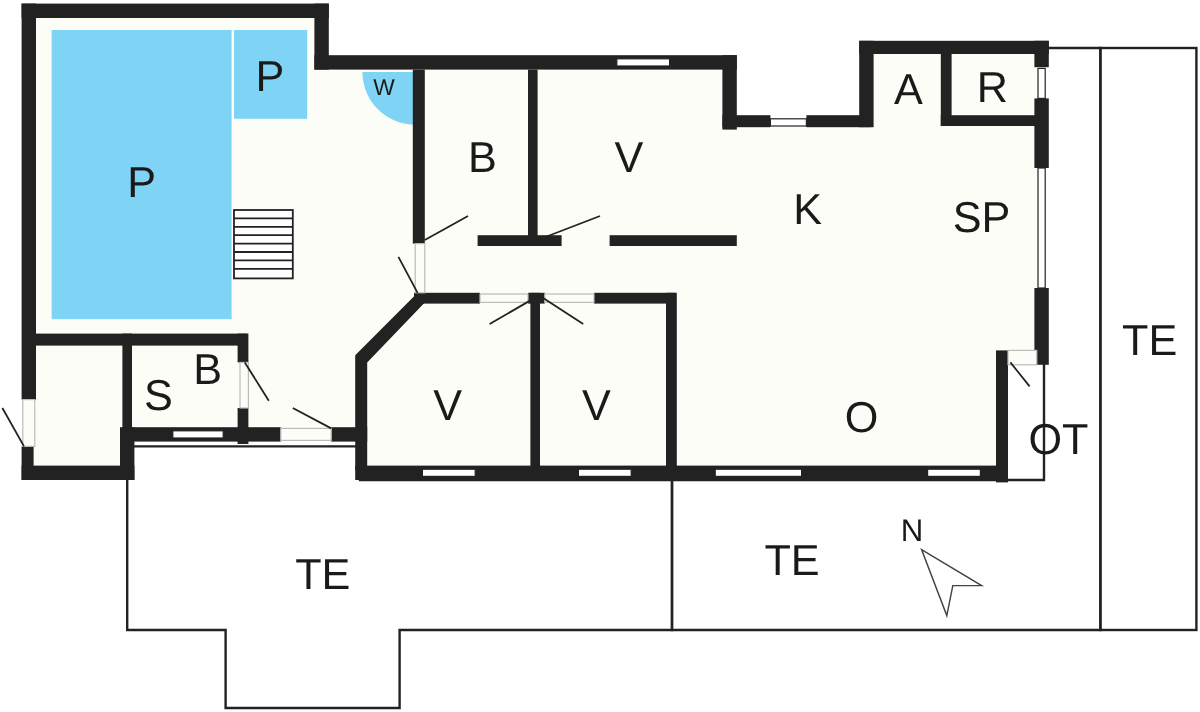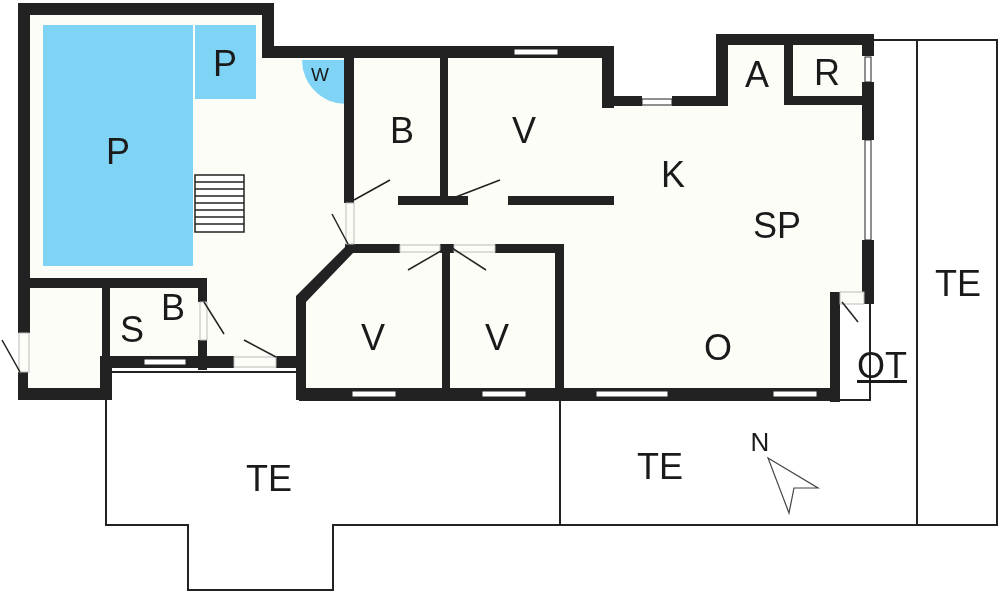--- a/index.html
+++ b/index.html
@@ -139,24 +139,24 @@
 
 <div id="labels">
     <div class="label" style="left: 118px; top: 152px;">P</div>
     <div class="label" style="left: 225px; top: 64px;">P</div>
     <div class="label small" style="left: 320px; top: 74px;">W</div>
     <div class="label" style="left: 402px; top: 131px;">B</div>
     <div class="label" style="left: 524px; top: 131px;">V</div>
     <div class="label" style="left: 673px; top: 175px;">K</div>
     <div class="label" style="left: 757px; top: 75px;">A</div>
     <div class="label" style="left: 827px; top: 73px;">R</div>
-    <div class="label" style="left: 777px; top: 181px; margin-top: 45px;">SP</div>
+    <div class="label" style="left: 818px; top: 181px;">SP</div>
     <div class="label" style="left: 958px; top: 284px;">TE</div>
     <div class="label" style="left: 132px; top: 330px;">S</div>
     <div class="label" style="left: 173px; top: 308px;">B</div>
     <div class="label" style="left: 373px; top: 338px;">V</div>
     <div class="label" style="left: 497px; top: 338px;">V</div>
     <div class="label" style="left: 718px; top: 348px;">O</div>
-    <div class="label" style="left: 882px; top: 366px; text-decoration: underline;">OT</div>
+    <div class="label" style="left: 882px; top: 366px;">OT</div>
     <div class="label" style="left: 269px; top: 479px;">TE</div>
     <div class="label" style="left: 660px; top: 467px;">TE</div>
     <div class="label compass-n" style="left: 760px; top: 442px;">N</div>
   </div>
 
 </body></html>

